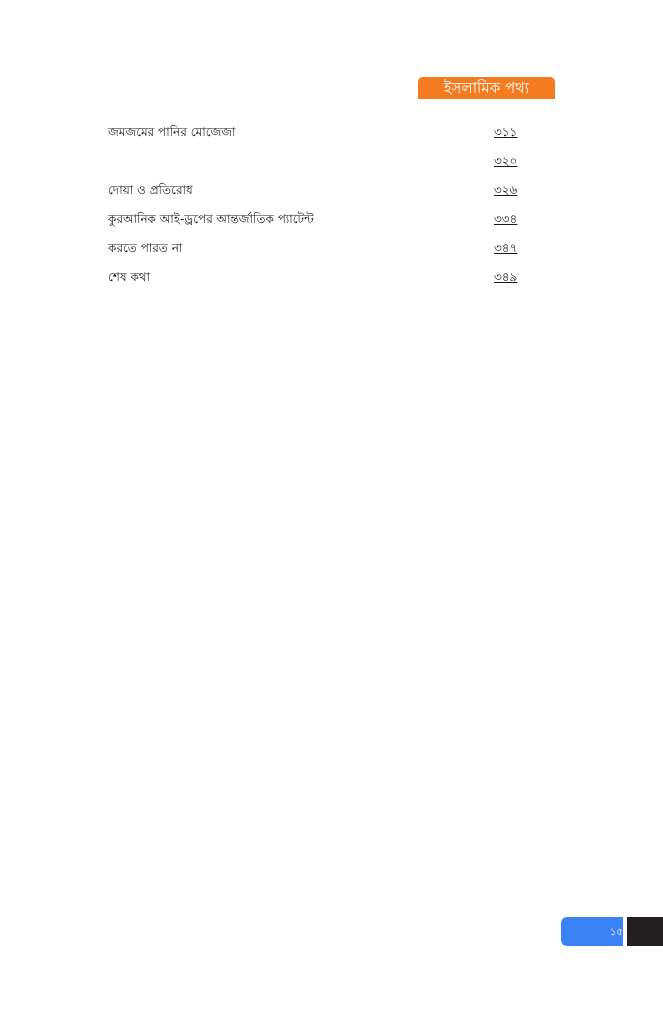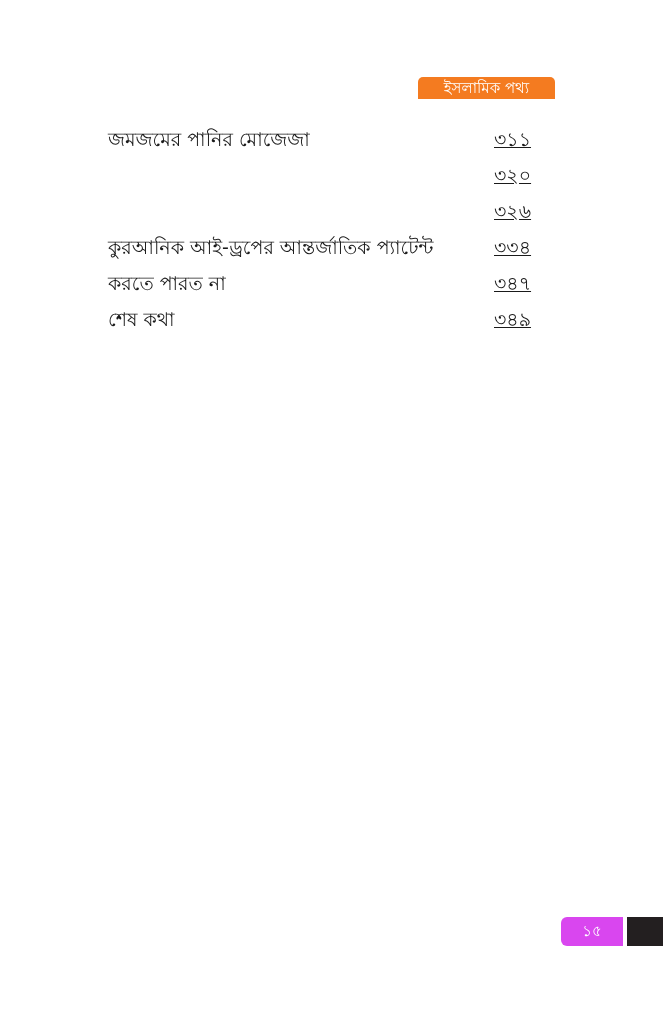--- a/index.html
+++ b/index.html
@@ -44,50 +44,49 @@
       top: 118px;
       width: 432px;
       margin: 0;
       padding: 0;
       list-style: none;
     }
     .toc-row {
       position: relative;
       height: 29px;
       line-height: 29px;
-      font-size: 19px;
+      font-size: 12px;
       white-space: nowrap;
-      margin-top: 7px;
     }
     .toc-title {
       position: absolute;
       left: 0;
       top: 0;
     }
     .toc-page {
       position: absolute;
       left: 386px;
       top: 0;
       width: 34px;
       text-align: left;
       text-decoration: underline;
     }
     .page-tab {
       position: absolute;
       left: 561px;
       top: 917px;
       width: 62px;
       height: 29px;
-      background: #d946ef;
+      background: #3b82f6;
       border-top-left-radius: 6px;
       border-bottom-left-radius: 6px;
       color: #ffffff;
-      font-size: 15px;
+      font-size: 10px;
       line-height: 29px;
-      text-align: center;
+      text-align: right;
     }
     .page-edge-block {
       position: absolute;
       left: 627px;
       top: 917px;
       width: 36px;
       height: 29px;
       background: #231f20;
     }
   </style>
@@ -102,20 +101,21 @@
 
   <ul class="toc">
     <li class="toc-row">
       <span class="toc-title">জমজমের পানির মোজেজা</span>
       <span class="toc-page">৩১১</span>
     </li>
     <li class="toc-row">
       <span class="toc-page">৩২০</span>
     </li>
     <li class="toc-row">
+      <span class="toc-title">দোয়া ও প্রতিরোধ</span>
       <span class="toc-page">৩২৬</span>
     </li>
     <li class="toc-row">
       <span class="toc-title">কুরআনিক আই-ড্রপের আন্তর্জাতিক প্যাটেন্ট</span>
       <span class="toc-page">৩৩৪</span>
     </li>
     <li class="toc-row">
       <span class="toc-title">করতে পারত না</span>
       <span class="toc-page">৩৪৭</span>
     </li>

